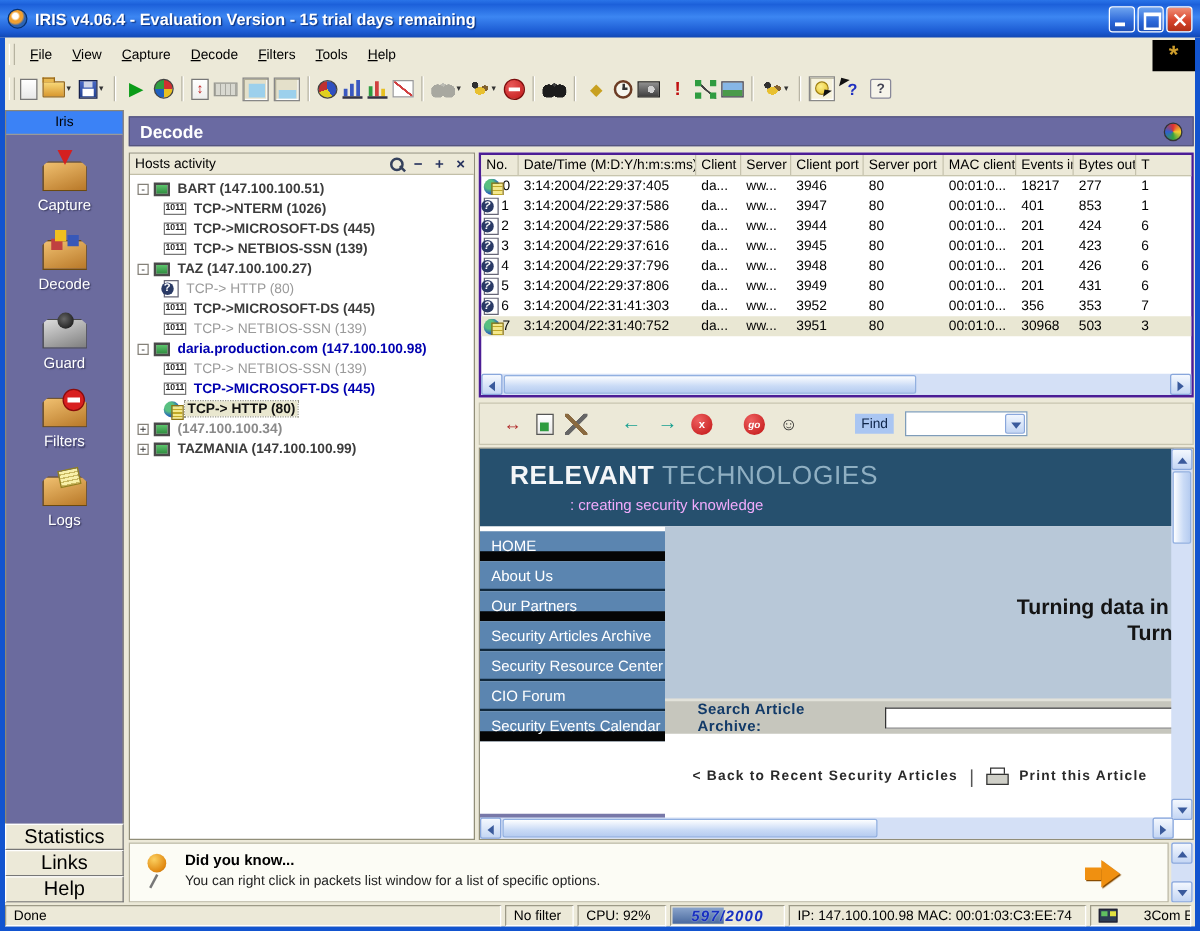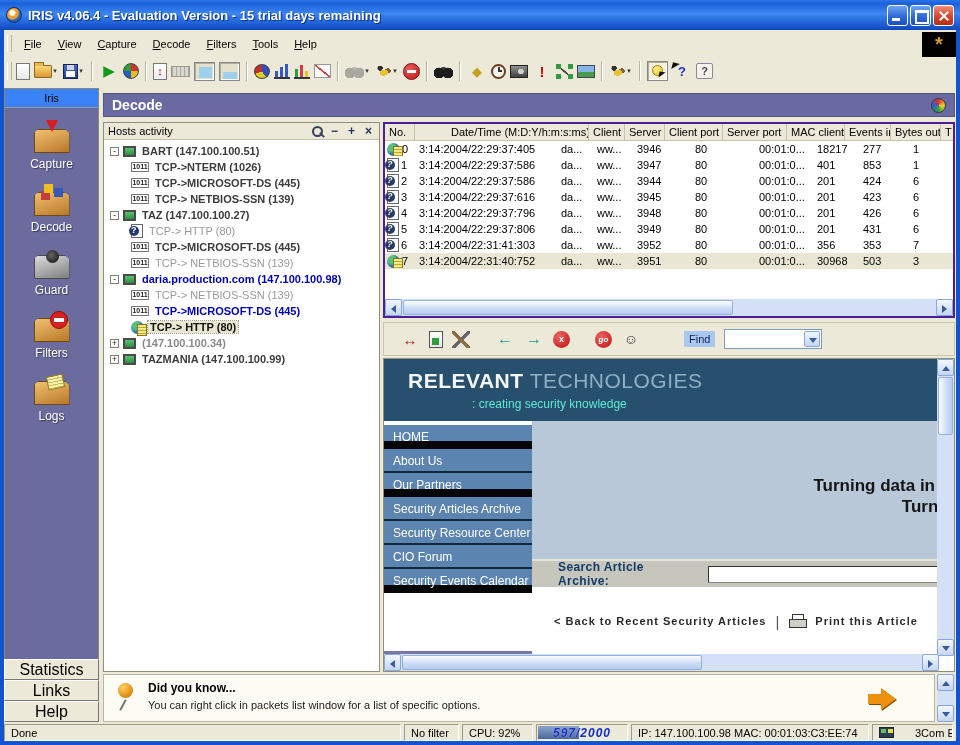--- a/index.html
+++ b/index.html
@@ -178,21 +178,21 @@
   .ti-q::after,.pk-q::after{content:"?";position:absolute;left:-1px;top:0px;color:#fff;font-size:9px;font-weight:bold;}
   .ti-globe,.pk-globe{width:13px;height:13px;border-radius:50%;
     background:radial-gradient(circle at 35% 35%,#58c080 0 30%,#2868b8 60%,#184a90);}
   .ti-globe::after,.pk-globe::after{content:"";position:absolute;right:-3px;bottom:-2px;width:8px;height:10px;
     border:1px solid #8c7414;background:repeating-linear-gradient(#f4e88c 0 2px,#c0a828 2px 3px);}
   
   .packets{position:absolute;left:383px;top:122px;width:572px;height:196px;background:#fff;border:2px solid #4c1d95;}
   .pk-header{display:flex;height:17px;background:#ece9d8;border-bottom:1px solid #c8c5ae;overflow:hidden;}
   .pkh{flex:none;border-right:1px solid #c6c3ae;padding:2px 0 0 4px;white-space:nowrap;overflow:hidden;}
   .pk-header span:nth-of-type(1){width:30px;}
-  .pk-header span:nth-of-type(2){width:142px;margin-left:32px;}
+  .pk-header span:nth-of-type(2){width:142px;}
   .pk-header span:nth-of-type(3){width:36px;}
   .pk-header span:nth-of-type(4){width:40px;}
   .pk-header span:nth-of-type(5){width:58px;}
   .pk-header span:nth-of-type(6){width:64px;}
   .pk-header span:nth-of-type(7){width:58px;}
   .pk-header span:nth-of-type(8){width:46px;}
   .pk-header span:nth-of-type(9){width:50px;}
   .pk-header span:nth-of-type(10){flex:1;border-right:none;}
   .pkrow{display:flex;height:16px;align-items:center;white-space:nowrap;}
   .pkrow.selected{background:#e9e7d3;}
@@ -238,21 +238,21 @@
   .combo-dd{position:absolute;right:1px;top:1px;bottom:1px;width:16px;
     background:linear-gradient(#f0f6fe,#c4d6f4);border:1px solid #89a7dc;border-radius:2px;}
   .combo-dd::after{content:"";position:absolute;left:4px;top:6px;border-left:4px solid transparent;
     border-right:4px solid transparent;border-top:5px solid #3a5a9c;}
   
   .webview{position:absolute;left:383px;top:358px;width:572px;height:314px;background:#fff;border:1px solid #918e79;}
   .web-header{position:absolute;left:0;top:0;width:555px;height:62px;background:#26506e;color:#fff;}
   .brand{position:absolute;left:24px;top:10px;font-size:21px;letter-spacing:0.5px;}
   .brand-bold{font-weight:bold;color:#f4f6f8;}
   .brand-light{color:#8fafc2;margin-left:6px;}
-  .tagline{position:absolute;left:88px;top:38px;font-size:12px;color:#5eead4;}
+  .tagline{position:absolute;left:72px;top:38px;font-size:12px;color:#f0abfc;}
   .web-nav{position:absolute;left:0;top:66px;width:148px;}
   .nav-item{height:24px;line-height:24px;background:#5b85b0;color:#fff;font-size:12px;padding-left:9px;
     border-bottom:2px solid #10283c;}
   .nav-item.gap{border-bottom:8px solid #050505;}
   .nav-purple{position:absolute;left:0;top:292px;width:148px;height:14px;background:#7878a8;}
   .hero{position:absolute;left:148px;top:62px;width:407px;height:138px;overflow:hidden;
     background:radial-gradient(ellipse 60px 75px at 20% 60%,rgba(232,204,176,.95),rgba(232,204,176,0) 70%),
       radial-gradient(ellipse 70px 85px at 52% 62%,rgba(226,198,168,.9),rgba(226,198,168,0) 70%),
       radial-gradient(circle 18px at 18% 42%,rgba(90,70,50,.55),rgba(90,70,50,0) 80%),
       radial-gradient(circle 16px at 50% 40%,rgba(120,90,60,.45),rgba(120,90,60,0) 80%),

